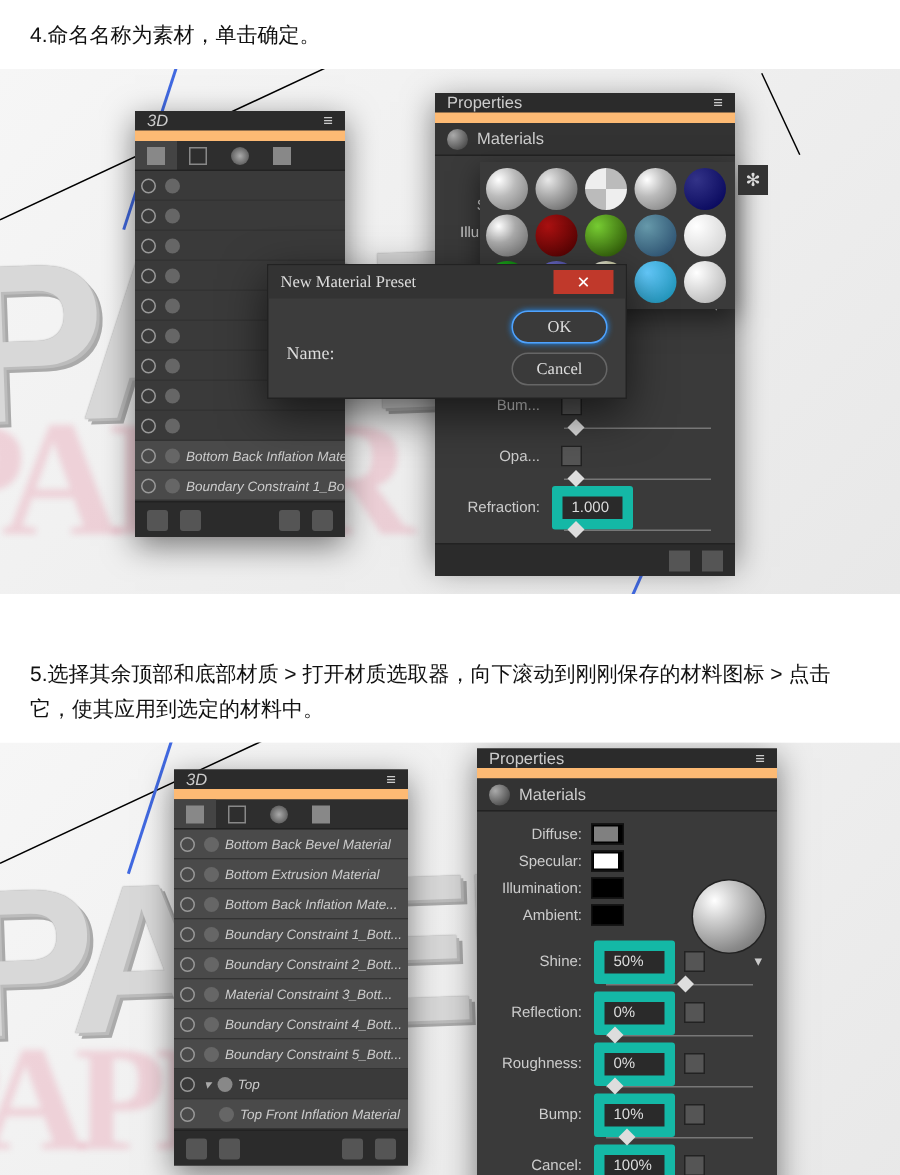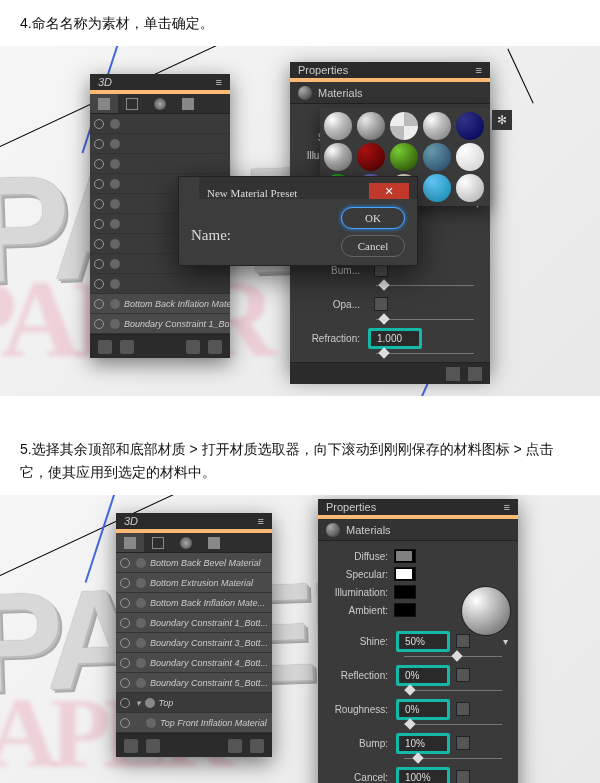--- a/index.html
+++ b/index.html
@@ -12,23 +12,23 @@
   .bg3d { position: absolute; inset: 0; background: linear-gradient(135deg,#f6f6f6,#e8e8e8); }
   .bg3d .extruded { position: absolute; font-family: Impact, "Arial Black", sans-serif; font-weight: 900; letter-spacing: -8px; color: #d8d8d8; text-shadow: 2px 2px 0 #bcbcbc, 4px 4px 0 #aaa, 0 0 1px #999; white-space: nowrap; }
   .fig1 .extruded { top: 90px; left: -30px; font-size: 150px; transform: rotate(-2deg); }
   .fig2 .extruded { top: 60px; left: -30px; font-size: 140px; transform: rotate(-2deg); }
   .pinkshadow { position:absolute; font-family:Impact; font-weight:900; letter-spacing:-8px; color:rgba(232,150,170,0.35); white-space:nowrap; filter:blur(2px); }
   .fig1 .pinkshadow { top:210px; left:-50px; font-size:110px; }
   .fig2 .pinkshadow { top:180px; left:-60px; font-size:100px; }
   .gridline { position: absolute; background: #000; }
   .blueline { position: absolute; background: #4169E1; }
   .panel { position: absolute; background: #3a3a3a; box-shadow: 0 6px 20px rgba(0,0,0,0.5); font-family: "Segoe UI", Tahoma, sans-serif; font-size: 11px; color: #ccc; }
-  .panel-head { background: #2b2b2b; height: 20px; display: flex; align-items: center; padding: 0 8px; font-size: 11px; border-bottom: 4px solid #fdba74; gap: 20px; }
+  .panel-head { background: #2b2b2b; height: 20px; display: flex; align-items: center; padding: 0 8px; font-size: 11px; border-bottom: 7px solid #fdba74; gap: 20px; }
   .panel-head .x { margin-left: auto; font-size: 11px; cursor: default; }
-  .dark-input { background: #2a2a2a; border: 3px solid #14b8a6; border-radius: 2px; color: #ddd; font-size: 10px; padding: 2px 6px; }
+  .dark-input { background: #2a2a2a; border: 7px solid #14b8a6; border-radius: 2px; color: #ddd; font-size: 10px; padding: 2px 6px; }
 
   
   .p3d { width: 140px; font-style: italic; }
   .p3d .tabs { background: #2e2e2e; display: flex; gap: 0; height: 20px; border-bottom: 1px solid #222; }
   .p3d .tab { width: 28px; display:flex; align-items:center; justify-content:center; cursor:pointer; }
   .p3d .tab.active { background: #444; }
   .icon-mini { width: 12px; height: 12px; display: inline-block; }
   .p3d .list { max-height: 220px; overflow: hidden; }
   .p3d .row { display: flex; align-items: center; height: 20px; padding: 0 4px; border-bottom: 1px solid #333; font-size: 9px; overflow: hidden; white-space: nowrap; }
   .p3d .row.sel { background: #4a4a4a; }
@@ -61,24 +61,24 @@
   .pprop .foot-ico { width:14px; height:14px; background:#555; }
 
   
   .matgrid { position:absolute; width:170px; background:#3a3a3a; padding:4px; box-shadow:0 6px 16px rgba(0,0,0,0.5);}
   .matgrid .gear { position:absolute; top:2px; right:-22px; width:20px; height:20px; background:#333; display:flex; align-items:center; justify-content:center; color:#ddd; font-size:12px;}
   .matgrid .grid { display:grid; grid-template-columns: repeat(5, 1fr); gap:3px;}
   .matgrid .ball { width:28px; height:28px; border-radius:50%; }
 
   
   .modal { position:absolute; background:#3c3c3c; border:1px solid #222; box-shadow:0 10px 30px rgba(0,0,0,0.6); font-family:"Segoe UI",Tahoma; }
-  .modal .mhead { height:22px; display:flex; align-items:flex-end; padding:0 8px; font-size:11px; color:#ddd; background:#333;margin-left:20px;}
+  .modal .mhead { height:22px; display:flex; align-items:center; padding:0 8px; font-size:11px; color:#ddd; background:#333;}
   .modal .mhead .mx { margin-left:auto; width:40px; height:16px; background:#c0392b; display:flex; align-items:center; justify-content:center; color:#fff; font-size:11px;}
   .modal .mbody { padding:12px 12px 6px 12px; display:flex; align-items:center; gap:8px;}
-  .modal .mbody label { font-size:15px; color:#ddd;}
+  .modal .mbody label { font-size:12px; color:#ddd;}
   .modal .mbody input { flex:1; background:#5a5a5a; border:none; border-bottom:1px solid #888; color:#fff; font-size:11px; padding:2px 4px;}
   .modal .mbtns { display:flex; flex-direction:column; gap:6px; padding:8px 12px 8px 0; align-items:flex-end;}
   .modal .btn { width:64px; height:22px; border-radius:11px; background:#3a3a3a; border:1px solid #666; color:#ddd; font-size:11px; display:flex; align-items:center; justify-content:center; cursor:pointer;}
   .modal .btn.ok { border:1px solid #4fa3ff; box-shadow:0 0 4px #1e90ff;}
 </style>
 </head>
 <body>
 <div class="page">
 
 <div class="step-text">4.命名名称为素材，单击确定。</div>
@@ -327,21 +327,26 @@
             <span>Bottom Back Inflation Mate...</span>
           </div>
           <div class="row sel">
             <span class="eye"></span>
             <span class="typeicon"></span>
             <span>Boundary Constraint 1_Bott...</span>
           </div>
           <div class="row sel">
             <span class="eye"></span>
             <span class="typeicon"></span>
-            <span>Boundary Constraint 3_Bott...</span>
+            <span>Boundary Constraint 2_Bott...</span>
+          </div>
+          <div class="row sel">
+            <span class="eye"></span>
+            <span class="typeicon"></span>
+            <span>Material Constraint 3_Bott...</span>
           </div>
           <div class="row sel">
             <span class="eye"></span>
             <span class="typeicon"></span>
             <span>Boundary Constraint 4_Bott...</span>
           </div>
           <div class="row sel">
             <span class="eye"></span>
             <span class="typeicon"></span>
             <span>Boundary Constraint 5_Bott...</span>

